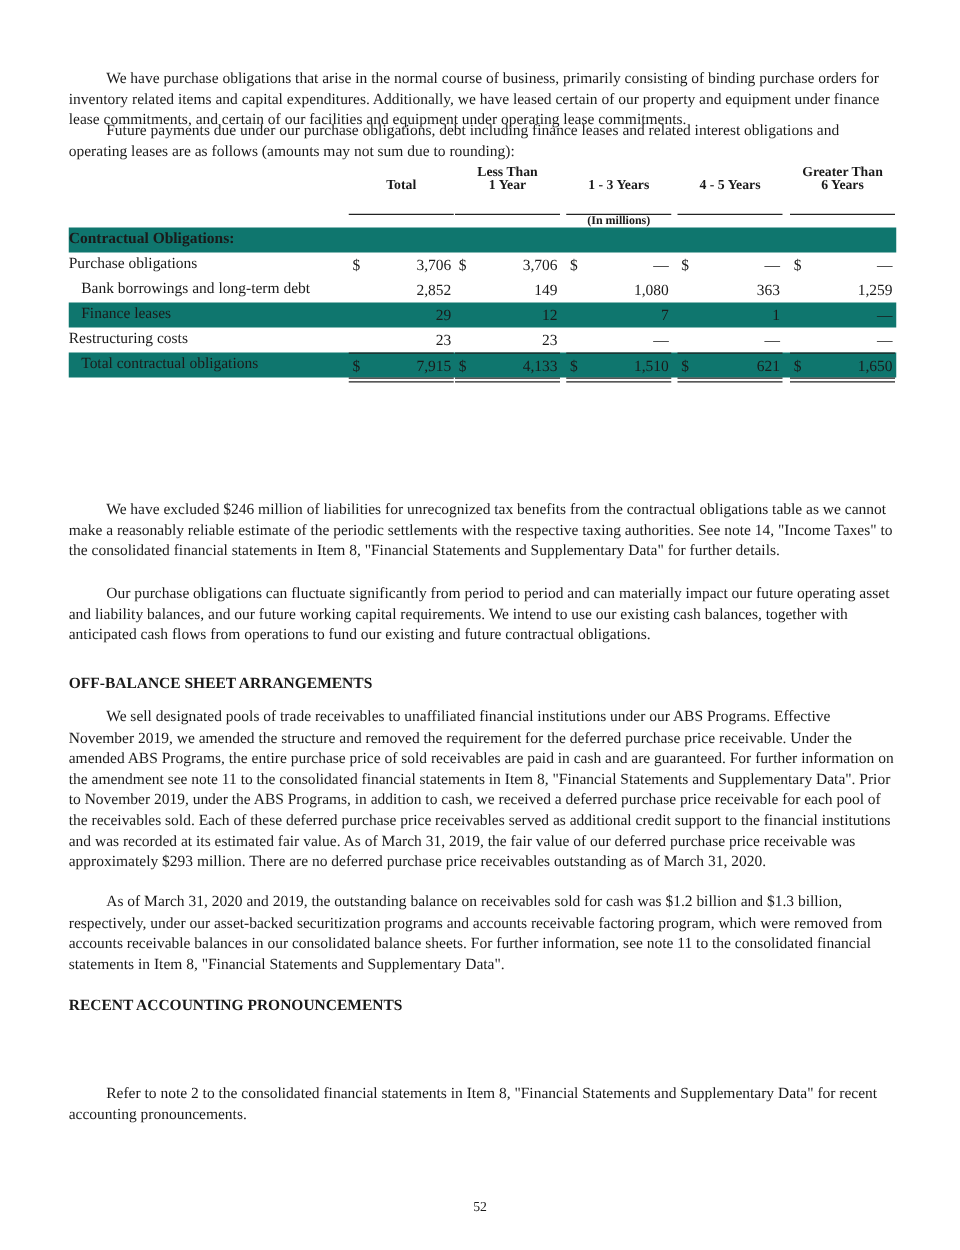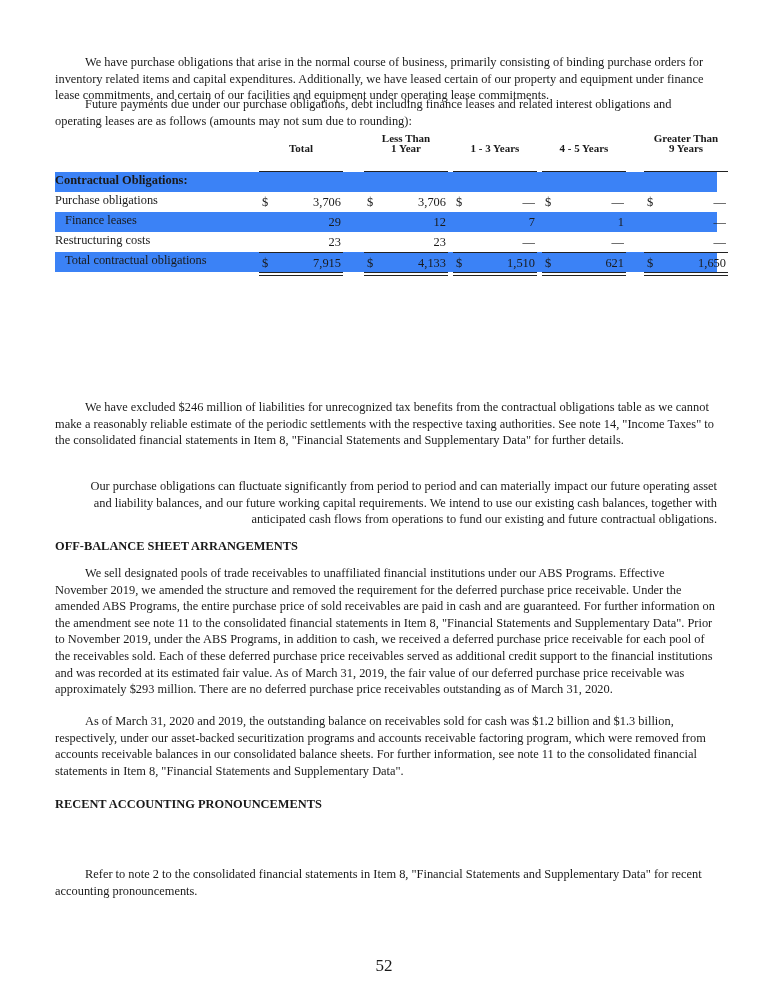--- a/index.html
+++ b/index.html
@@ -7,53 +7,53 @@
     width: 768px; height: 1000px; position: relative; overflow: hidden;
     font-family: "Liberation Serif", "DejaVu Serif", serif;
     color: #1a1a1a; font-size: 12.4px; line-height: 16.6px;
   }
   .page { position: absolute; left: 55px; top: 38px; width: 662px; }
   p { margin: 0; text-align: left; }
   .indent { text-indent: 30px; }
   .p1 { position: absolute; top: 16px; }
   .p2 { position: absolute; top: 58px; }
   .p3 { position: absolute; top: 361px; }
-  .p4 { position: absolute; top: 440px; text-align: right; }
+  .p4 { position: absolute; top: 428px; }
   .h1 { position: absolute; top: 500px; font-weight: bold; font-size: 12.4px; }
   .p5 { position: absolute; top: 527px; }
   .p6 { position: absolute; top: 675px; }
   .h2 { position: absolute; top: 758px; font-weight: bold; }
   .p7 { position: absolute; top: 828px; }
-  .pagenum { position: absolute; left: 0; width: 768px; top: 958px; text-align: center; font-size: 17px; }
+  .pagenum { position: absolute; left: 0; width: 768px; top: 958px; text-align: center; font-size: 11px; }
 
   
   .tbl { position: absolute; left: 55px; top: 140px; width: 662px; }
   .hdr-row { position: relative; height: 32px; }
   .hdr-cell {
     position: absolute; bottom: 0; text-align: center;
     font-weight: bold; font-size: 11px; line-height: 10px;
     padding-bottom: 18px; border-bottom: 1.4px solid #222;
   }
   .units { position: relative; height: 10px; }
   .units span { position: absolute; left: 398px; width: 84px; text-align: center; font-weight: bold; font-size: 9.6px; line-height: 10px; top: 0; }
   .row { position: relative; height: 20px; }
-  .row.shade { background: #3b82f6; }
+  .row.shade { background: #0f766e; }
   .row.tall { height: 30px; }
   .row .lbl { position: absolute; left: 0; top: 2px; width: 210px; font-size: 12.4px; line-height: 13.5px; }
   .row .lbl.sub { left: 10px; }
   .row .lbl.bold { font-weight: bold; }
   .row.tall .lbl { top: 2px; }
   .cell { position: absolute; top: 2px; height: 16px; }
   .cell .cur { position: absolute; left: 3px; }
   .cell .val { position: absolute; right: 2px; }
-  .c0 { left: 204px; width: 84px; }
+  .c0 { left: 224px; width: 84px; }
   .c1 { left: 309px; width: 84px; }
   .c2 { left: 398px; width: 84px; }
   .c3 { left: 487px; width: 84px; }
-  .c4 { left: 577px; width: 84px; margin-left: 12px; }
+  .c4 { left: 577px; width: 84px; }
   .total .cell { top: 0; height: 20px; border-top: 1.3px solid #222; box-sizing: border-box; }
   .total .cell span { top: 2px; }
   .total .dbl { position: absolute; bottom: -4px; left: 0; right: 0; height: 2px; border-top: 1.3px solid #222; border-bottom: 1.3px solid #222; }
 </style>
 </head>
 <body>
 
 <div class="page">
   <p class="p1 indent">We have purchase obligations that arise in the normal course of business, primarily consisting of binding purchase orders for inventory related items and capital expenditures. Additionally, we have leased certain of our property and equipment under finance lease commitments, and certain of our facilities and equipment under operating lease commitments.</p>
   <p class="p2 indent">Future payments due under our purchase obligations, debt including finance leases and related interest obligations and operating leases are as follows (amounts may not sum due to rounding):</p>
@@ -65,22 +65,25 @@
   <p class="h2">RECENT ACCOUNTING PRONOUNCEMENTS</p>
   <p class="p7 indent">Refer to note 2 to the consolidated financial statements in Item 8, "Financial Statements and Supplementary Data" for recent accounting pronouncements.</p>
 </div>
 
 <div class="tbl">
   <div class="hdr-row">
     <div class="hdr-cell c0" style="top:auto;height:auto;"><span>Total</span></div>
     <div class="hdr-cell c1" style="top:auto;height:auto;"><span>Less Than</span><br><span>1 Year</span></div>
     <div class="hdr-cell c2" style="top:auto;height:auto;"><span>1 - 3 Years</span></div>
     <div class="hdr-cell c3" style="top:auto;height:auto;"><span>4 - 5 Years</span></div>
-    <div class="hdr-cell c4" style="top:auto;height:auto;"><span>Greater Than</span><br><span>9 Years</span></div>
-  </div>
+    <div class="hdr-cell c4" style="top:auto;height:auto;"><span>Greater Than</span><br><span>6 Years</span></div>
+  </div>
+  <div class="units">
+      <span>(In millions)</span>
+    </div>
 
   <div class="row shade">
     <span class="lbl bold">Contractual Obligations:</span>
   </div>
 
   <div class="row">
     <span class="lbl">Purchase obligations</span>
     <div class="cell c0">
         <span class="cur">$</span>
         <span class="val">3,706</span>
@@ -97,20 +100,38 @@
         <span class="cur">$</span>
         <span class="val">—</span>
       </div>
     <div class="cell c4">
         <span class="cur">$</span>
         <span class="val">—</span>
       </div>
   </div>
 
 
+  <div class="row">
+    <span class="lbl sub">Bank borrowings and long-term debt</span>
+    <div class="cell c0">
+        <span class="val">2,852</span>
+      </div>
+    <div class="cell c1">
+        <span class="val">149</span>
+      </div>
+    <div class="cell c2">
+        <span class="val">1,080</span>
+      </div>
+    <div class="cell c3">
+        <span class="val">363</span>
+      </div>
+    <div class="cell c4">
+        <span class="val">1,259</span>
+      </div>
+  </div>
 
   <div class="row shade">
     <span class="lbl sub">Finance leases</span>
     <div class="cell c0">
         <span class="val">29</span>
       </div>
     <div class="cell c1">
         <span class="val">12</span>
       </div>
     <div class="cell c2">

